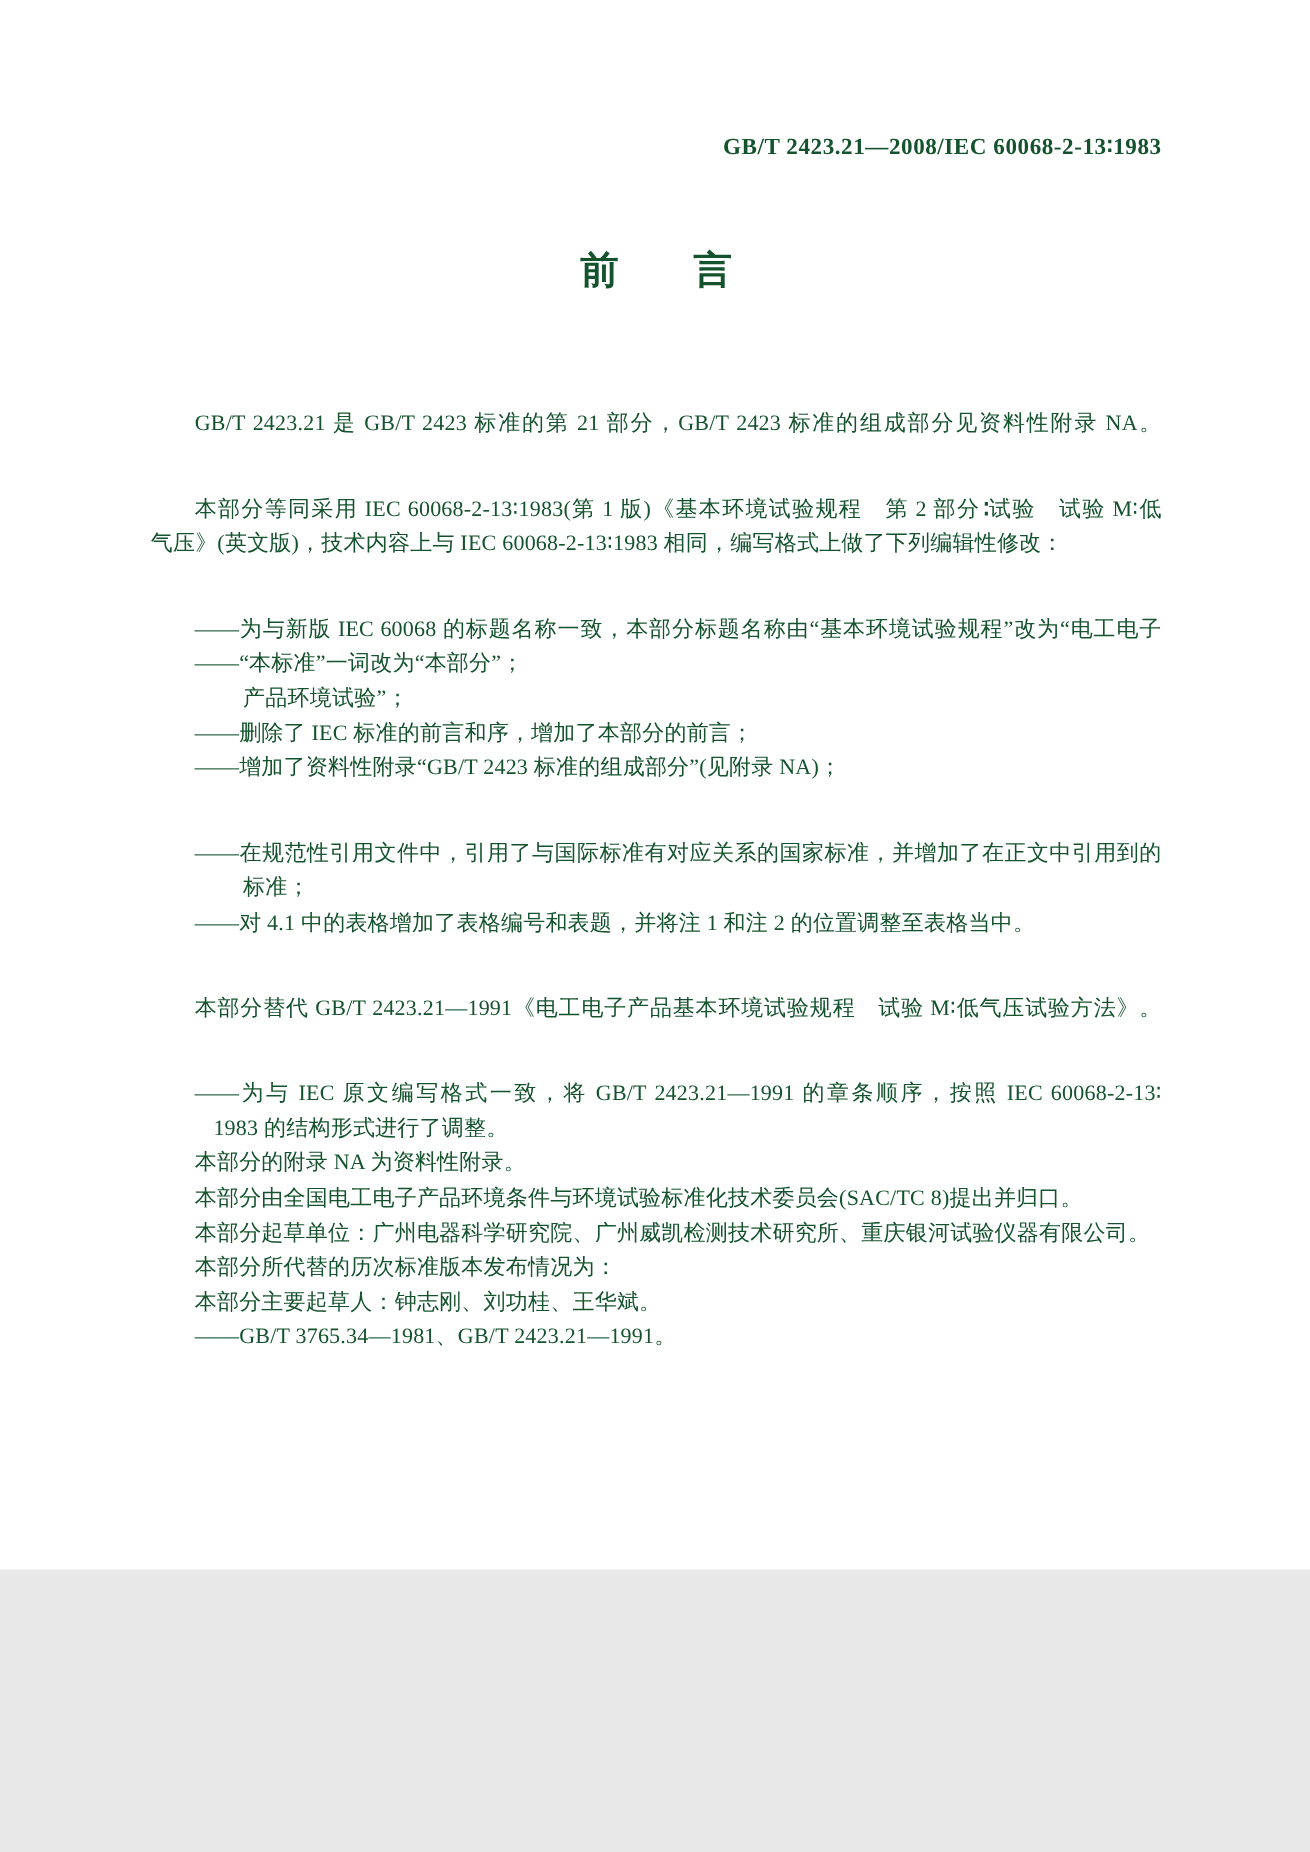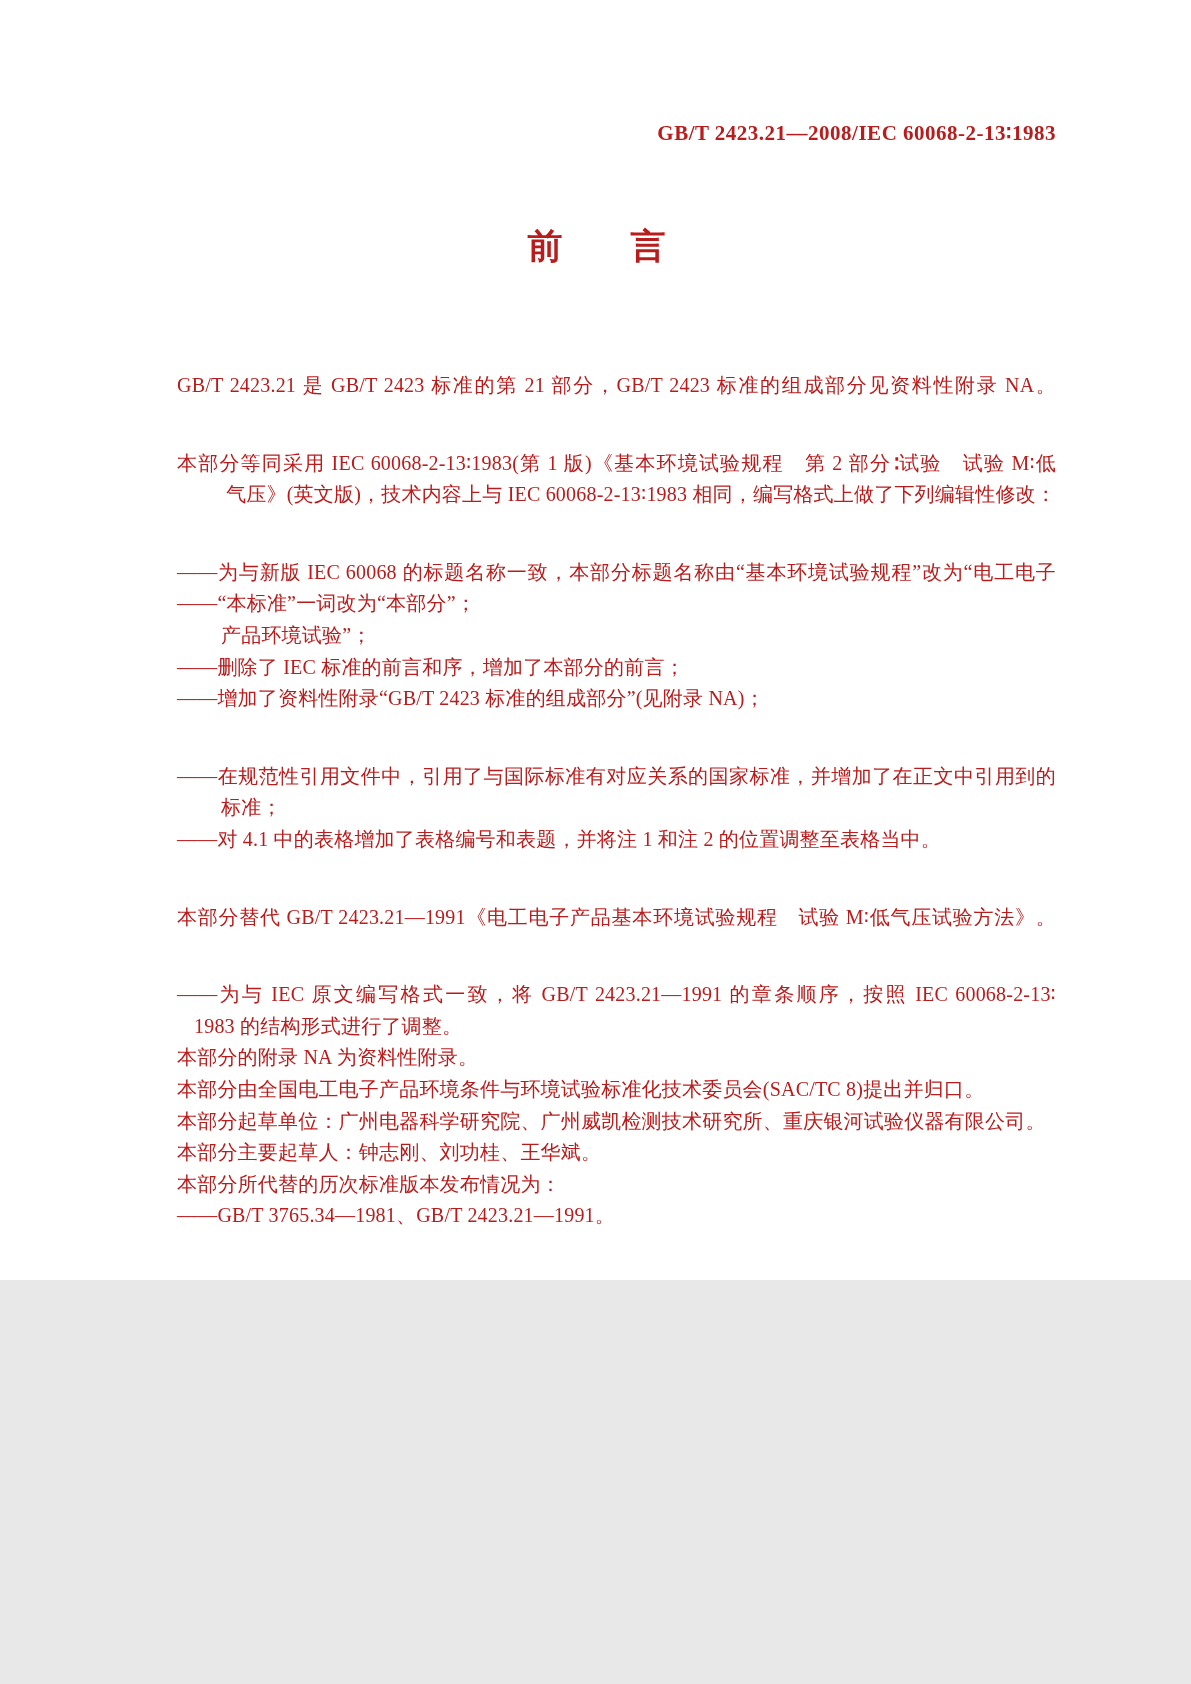--- a/index.html
+++ b/index.html
@@ -1,22 +1,22 @@
 <!DOCTYPE html>
 <html><head>
 <meta charset="utf-8">
 <style>
   html, body { margin: 0; padding: 0; background: #e8e8e8; }
   .page {
     position: relative;
     width: 1191px;
-    height: 1280px;
+    height: 1427px;
     margin: 0 auto;
     background: #ffffff;
-    color: #b91c1c;
+    color: #14532d;
     font-family: "Liberation Serif", "DejaVu Serif", serif;
     overflow: hidden;
   }
   .header {
     position: absolute;
     top: 121px;
     left: 137px;
     width: 919px;
     text-align: right;
     font-size: 21px;
@@ -42,21 +42,21 @@
     top: 324px;
     left: 137px;
     width: 919px;
     font-size: 20px;
     line-height: 31.6px;
     letter-spacing: 0.2px;
   }
   .line { white-space: nowrap; }
   
   .line.indent { padding-left: 40px; }
-  .line.flush  { padding-left: 0; text-align: right; }
+  .line.flush  { padding-left: 0; }
   .line.cont4  { padding-left: 84px; }
   .line.cont3  { padding-left: 57px; }
   
   .line.fill {
     white-space: normal;
     text-align: justify;
     text-align-last: justify;
     margin-top: 46px;
   }
   .page-num {
@@ -90,20 +90,20 @@
       <div class="line indent">——增加了资料性附录“GB/T 2423 标准的组成部分”(见附录 NA)；</div>
       <div class="line indent fill">——在规范性引用文件中，引用了与国际标准有对应关系的国家标准，并增加了在正文中引用到的</div>
       <div class="line cont4">标准；</div>
       <div class="line indent">——对 4.1 中的表格增加了表格编号和表题，并将注 1 和注 2 的位置调整至表格当中。</div>
       <div class="line indent fill">本部分替代 GB/T 2423.21—1991《电工电子产品基本环境试验规程　试验 M∶低气压试验方法》。</div>
       <div class="line indent fill">——为与 IEC 原文编写格式一致，将 GB/T 2423.21—1991 的章条顺序，按照 IEC 60068-2-13∶</div>
       <div class="line cont3">1983 的结构形式进行了调整。</div>
       <div class="line indent">本部分的附录 NA 为资料性附录。</div>
       <div class="line indent">本部分由全国电工电子产品环境条件与环境试验标准化技术委员会(SAC/TC 8)提出并归口。</div>
       <div class="line indent">本部分起草单位：广州电器科学研究院、广州威凯检测技术研究所、重庆银河试验仪器有限公司。</div>
+      <div class="line indent">本部分所代替的历次标准版本发布情况为：</div>
       <div class="line indent">本部分主要起草人：钟志刚、刘功桂、王华斌。</div>
-      <div class="line indent">本部分所代替的历次标准版本发布情况为：</div>
       <div class="line indent">——GB/T 3765.34—1981、GB/T 2423.21—1991。</div>
     </div>
 
   <div class="page-num">I</div>
 
 </div>
 
 </body></html>

